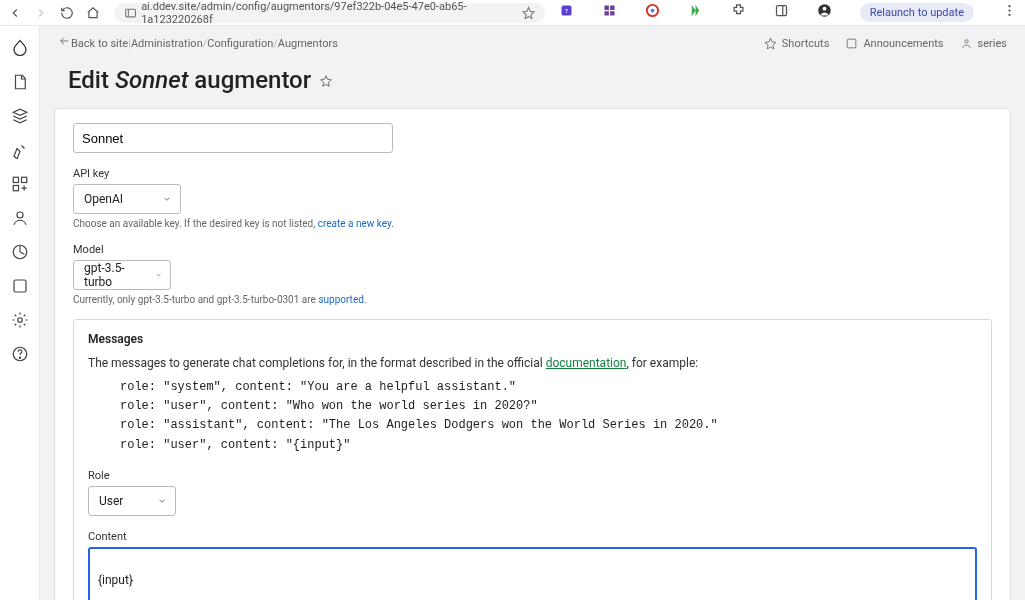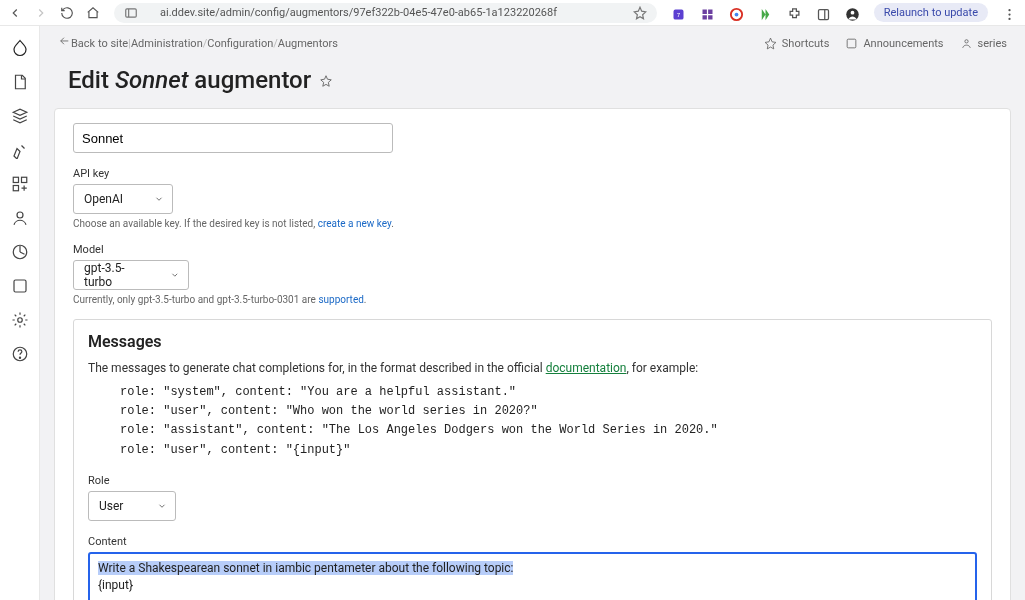--- a/index.html
+++ b/index.html
@@ -28,25 +28,25 @@
   }
   .chrome .nav-icons { display: flex; gap: 12px; align-items: center; }
   .chrome .addr {
     flex: 1;
     background: #f1f3f4;
     border-radius: 14px;
     height: 20px;
     display: flex;
     align-items: center;
     padding: 0 10px;
-    gap: 22px;
+    gap: 4px;
     font-size: 11px;
     color: #555;
   }
-  .chrome .r-icons { display: flex; gap: 14px; align-items: flex-end; }
+  .chrome .r-icons { display: flex; gap: 28px; align-items: flex-start; }
   .chrome .relaunch {
     background: #e8eaf6;
     border-radius: 12px;
     padding: 3px 10px;
     font-size: 11px;
     color: #3949ab;
   }
   svg.ci { width: 14px; height: 14px; display: block; }
   .icon15 svg.ci { width: 15px; height: 15px; }
 
@@ -135,21 +135,21 @@
   .help { font-size: 10px; color: #666; margin-top: 4px; }
   .help a { color: #1b69c6; cursor:pointer; }
 
   .fieldset {
     border: 1px solid #d8d8d8;
     border-radius: 3px;
     padding: 12px 14px 16px;
     margin-top: 10px;
   }
   .fieldset-legend {
-    font-size: 16px;
+    font-size: 12px;
     font-weight: 600;
     color: #222;
     margin-bottom: 10px;
   }
   .msg-desc {
     font-size: 12px;
     color: #333;
     margin-bottom: 8px;
   }
   .code-block {
@@ -385,34 +385,34 @@
     </div>
 
     <div class="card">
 
       <div class="form-section">
         <input class="txt-input" type="text" value="Sonnet" style="">
       </div>
 
       <div class="form-section">
         <label class="lbl">API key</label>
-        <div class="sel-wrap" style="width:100px; justify-content:space-between;">
+        <div class="sel-wrap" style="width:108px; justify-content:space-between;">
           <span>OpenAI</span>
           <svg width="10" height="10" viewBox="0 0 24 24" fill="none" stroke="#555" stroke-width="2">
               <path d="M6 9l6 6 6-6"></path>
             </svg>
         </div>
         <div class="help">
           <span>Choose an available key. If the desired key is not listed, </span><a>create a new key</a>.
         </div>
       </div>
 
       <div class="form-section">
         <label class="lbl">Model</label>
-        <div class="sel-wrap" style="width:116px; justify-content:space-between;">
+        <div class="sel-wrap" style="width:98px; justify-content:space-between;">
           <span>gpt-3.5-turbo</span>
           <svg width="10" height="10" viewBox="0 0 24 24" fill="none" stroke="#555" stroke-width="2">
               <path d="M6 9l6 6 6-6"></path>
             </svg>
         </div>
         <div class="help">
           <span>Currently, only gpt-3.5-turbo and gpt-3.5-turbo-0301 are </span><a>supported</a>.
         </div>
       </div>
 
@@ -432,21 +432,21 @@
             <span>User</span>
             <svg width="10" height="10" viewBox="0 0 24 24" fill="none" stroke="#555" stroke-width="2">
                 <path d="M6 9l6 6 6-6"></path>
               </svg>
           </div>
         </div>
 
         <div class="form-section" style="margin-bottom:4px;">
           <label class="lbl">Content</label>
           <div class="content-box" contenteditable="true" style="">
-            <span class="content-box-sel">Write a Shakespearean sonnet in iambic pentameter about the following topic:</span><br>
+            <br>
             <span>{input}</span>
           </div>
 
         </div>
       </div>
 
     </div>
   </div>
 </div>
 

